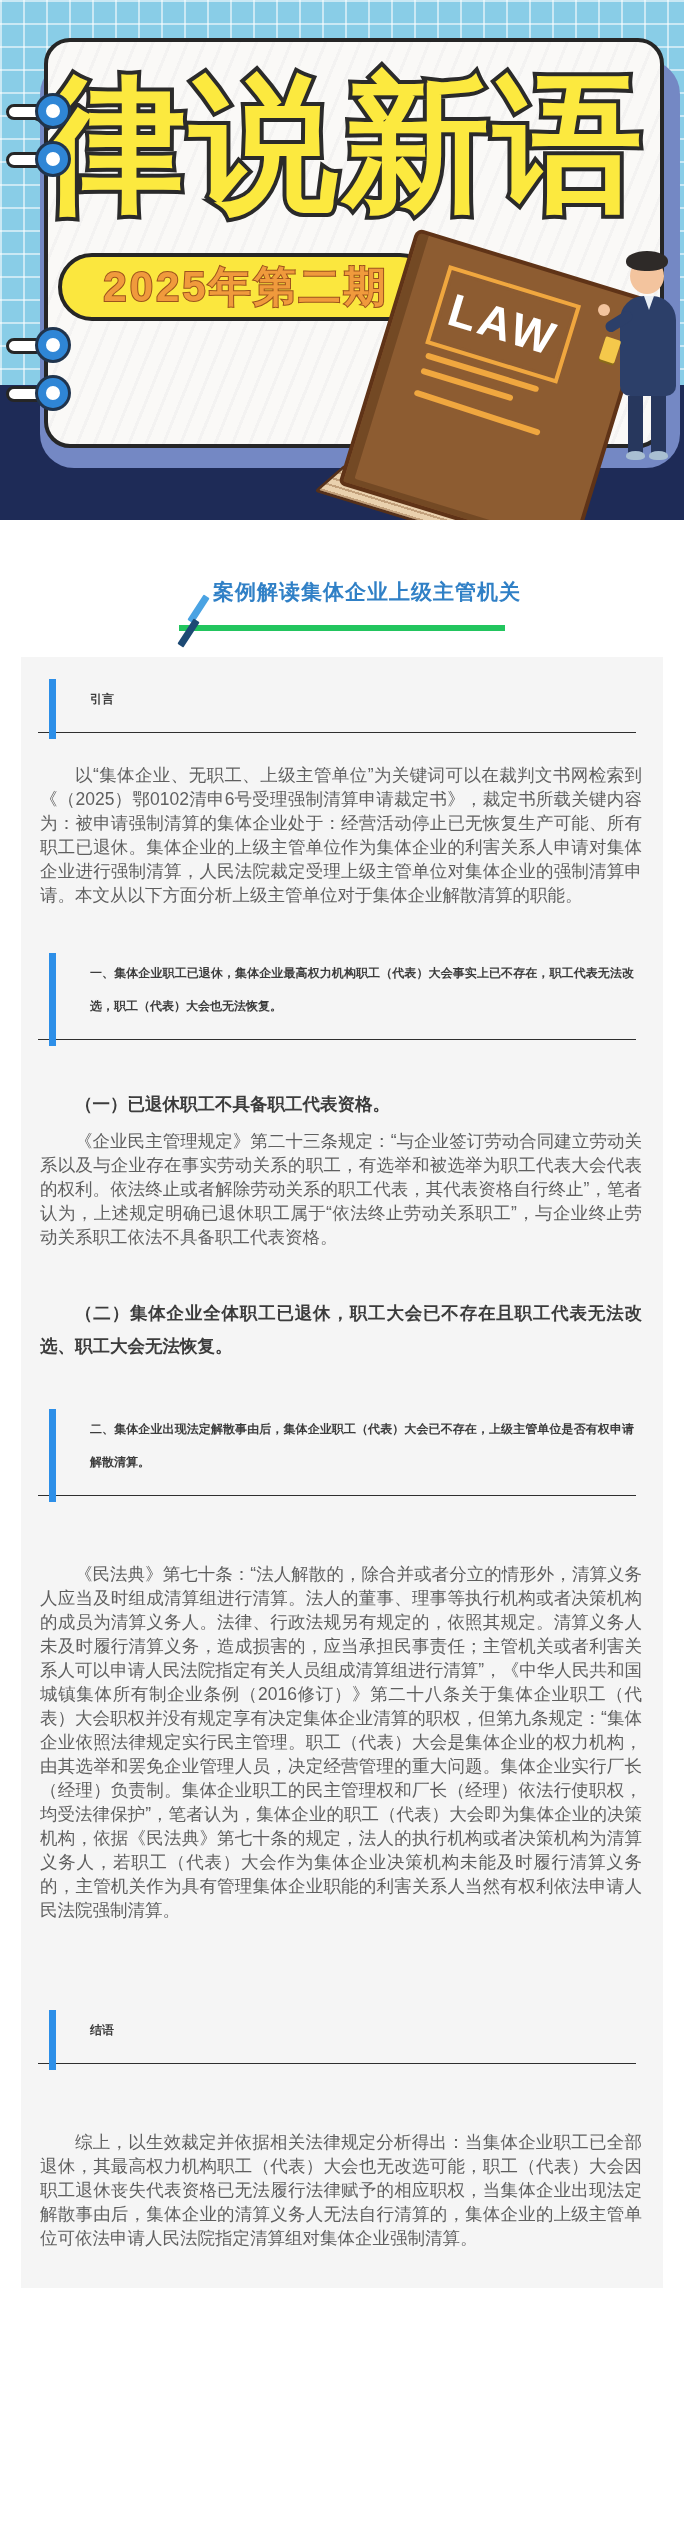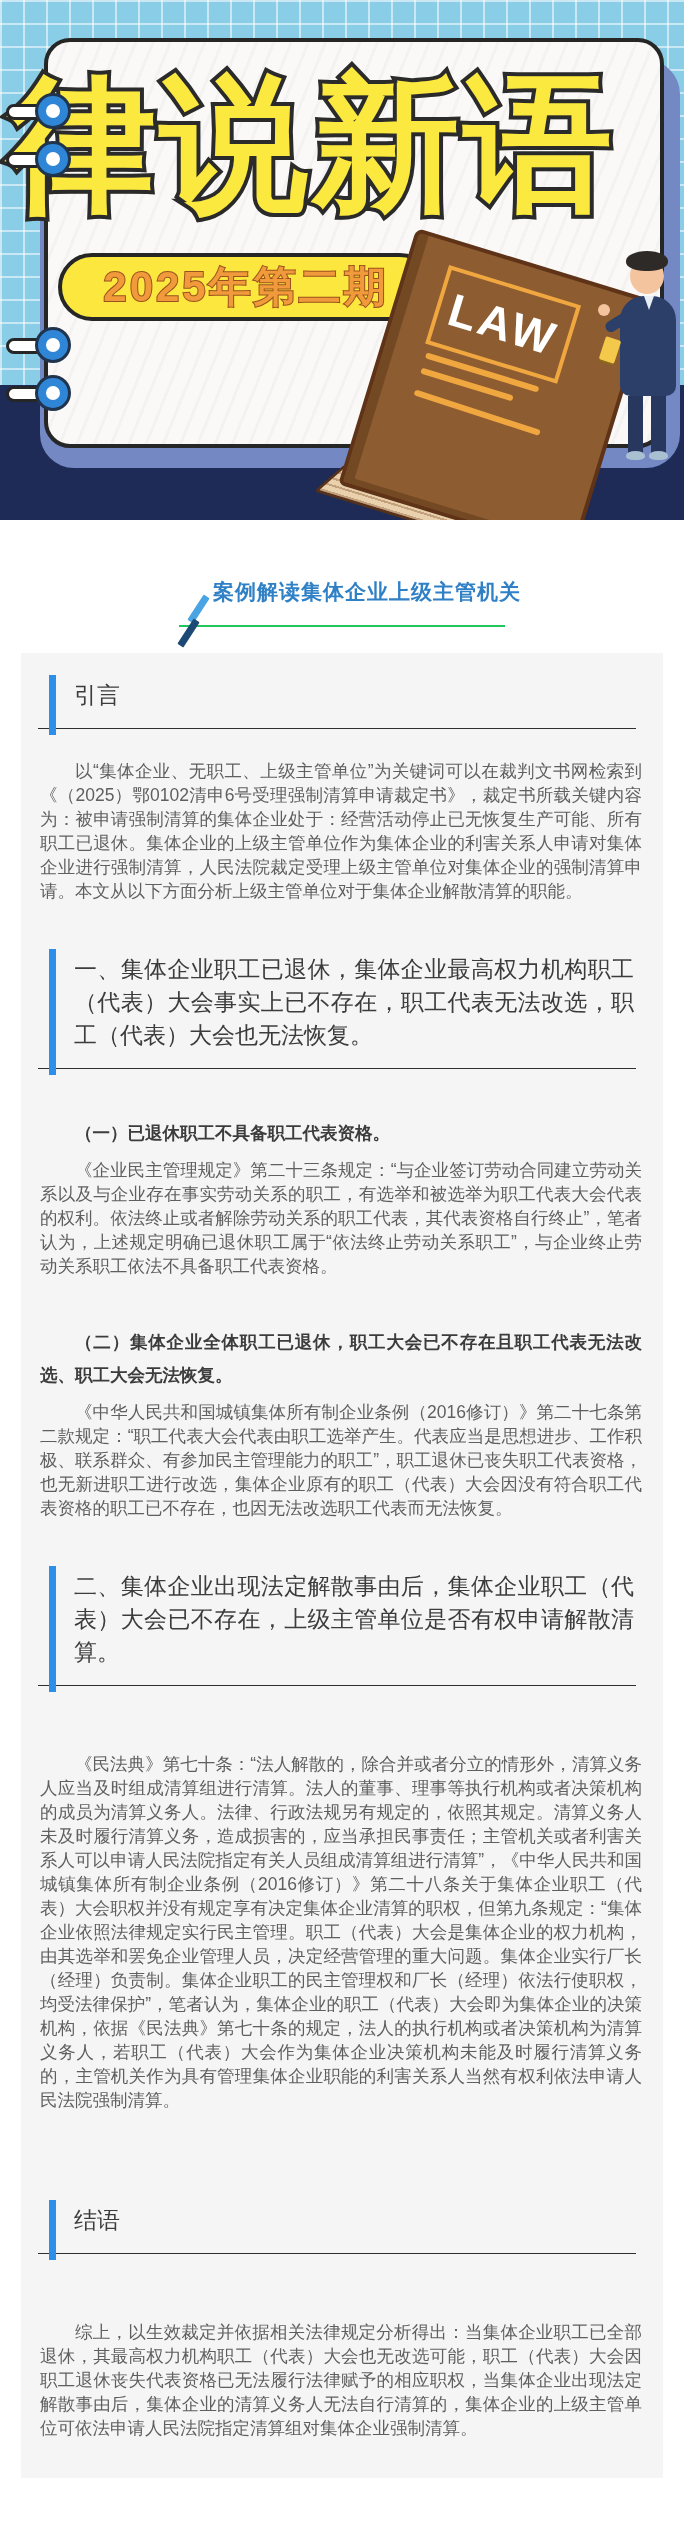--- a/index.html
+++ b/index.html
@@ -39,22 +39,22 @@
     content:"";position:absolute;left:0;top:0;width:14px;height:14px;
     background:#fff;border:8px solid #2f86d6;border-radius:50%;
     box-shadow:0 0 0 3px #20344d;
   }
   .ring::before{
     content:"";position:absolute;right:24px;top:8px;width:32px;height:10px;
     background:#fff;border:3px solid #262626;border-radius:8px;
   }
   .ring.r1{top:96px}.ring.r2{top:144px}.ring.r3{top:330px}.ring.r4{top:378px}
   .banner-title{
-    position:absolute;left:8px;right:0;top:46px;z-index:3;
-    text-align:left;
+    position:absolute;left:0;right:0;top:46px;z-index:3;
+    text-align:center;
     font-size:148px;font-weight:bold;letter-spacing:4px;
     color:#fce93f;
     -webkit-text-stroke:8px #2b2b2b;
     paint-order:stroke fill;
     text-shadow:0 4px 0 rgba(40,40,40,.25);
     white-space:nowrap;
   }
   .issue-badge{
     position:absolute;left:58px;top:253px;width:368px;height:60px;z-index:4;
     background:#fbe73e;border:4px solid #262626;border-radius:44px;
@@ -103,21 +103,21 @@
   .p-body::before{content:"";position:absolute;left:24px;top:0;width:10px;height:14px;background:#e8eef5;clip-path:polygon(0 0,100% 0,50% 100%);}
   .p-arm{position:absolute;left:-16px;top:20px;width:30px;height:11px;background:#2c3f69;border-radius:6px;transform:rotate(-32deg);}
   .p-hand{position:absolute;left:-22px;top:8px;width:12px;height:12px;background:#f3c49e;border-radius:50%;}
   .p-item{position:absolute;left:-18px;top:42px;width:16px;height:24px;background:#f4c84b;border-radius:2px;transform:rotate(18deg);box-shadow:0 2px 0 #8a6a1a;}
   .p-legs{display:flex;gap:8px;margin-left:26px;}
   .p-leg{width:15px;height:58px;background:#27375d;position:relative;}
   .p-leg::after{content:"";position:absolute;bottom:-6px;left:-2px;width:19px;height:9px;background:#a9bfd2;border-radius:50% 50% 40% 40%;}
   
   .article-title{
     width:292px;margin:52px auto 0;position:relative;
-    padding:0 0 14px 34px;border-bottom:2px solid #22c55e;
+    padding:0 0 14px 34px;border-bottom:6px solid #22c55e;
     text-align:center;
   }
   .title-line{
     color:#3080c6;font-weight:bold;font-size:21px;line-height:39px;letter-spacing:1px;white-space:nowrap;
   }
   .slash-icon{position:absolute;left:0;top:22px;width:34px;height:56px;}
   .slash-icon .s1,.slash-icon .s2{position:absolute;width:7px;height:30px;border-radius:1px;transform:rotate(33deg);}
   .slash-icon .s1{left:16px;top:0;background:#4aa3e3;}
   .slash-icon .s2{left:6px;top:24px;background:#1d4a74;}
   
@@ -130,21 +130,21 @@
   .sec-head{
     position:relative;
     padding:4px 2px 16px 36px;
     border-bottom:1.5px solid #2f2f2f;
     margin-right:10px;
   }
   .sec-head::before{
     content:"";position:absolute;left:11px;top:0;bottom:-7px;width:7px;background:#2d8fe8;
   }
   .sec-head .sec-title{
-    font-size:23px;font-weight:normal;color:#3c3c3c;line-height:33px;text-align:justify;
+    font-size:12px;font-weight:bold;color:#3c3c3c;line-height:33px;text-align:justify;margin-left:16px;
   }
   .para{
     margin:30px 4px 0 2px;
     font-size:17.5px;line-height:24px;color:#5f5f5f;
     text-align:justify;text-indent:2em;
   }
   .sub-head{
     margin:48px 4px 0 2px;
     font-size:17.5px;font-weight:bold;color:#3c3c3c;line-height:33px;
     text-align:justify;text-indent:2em;
@@ -211,21 +211,20 @@
   </div>
   <p class="para">以“集体企业、无职工、上级主管单位”为关键词可以在裁判文书网检索到《（2025）鄂0102清申6号受理强制清算申请裁定书》，裁定书所载关键内容为：被申请强制清算的集体企业处于：经营活动停止已无恢复生产可能、所有职工已退休。集体企业的上级主管单位作为集体企业的利害关系人申请对集体企业进行强制清算，人民法院裁定受理上级主管单位对集体企业的强制清算申请。本文从以下方面分析上级主管单位对于集体企业解散清算的职能。</p>
 
   <div class="sec-head gap-lg">
     <div class="sec-title">一、集体企业职工已退休，集体企业最高权力机构职工（代表）大会事实上已不存在，职工代表无法改选，职工（代表）大会也无法恢复。</div>
   </div>
   <p class="sub-head">（一）已退休职工不具备职工代表资格。</p>
   <p class="para">《企业民主管理规定》第二十三条规定：“与企业签订劳动合同建立劳动关系以及与企业存在事实劳动关系的职工，有选举和被选举为职工代表大会代表的权利。依法终止或者解除劳动关系的职工代表，其代表资格自行终止”，笔者认为，上述规定明确已退休职工属于“依法终止劳动关系职工”，与企业终止劳动关系职工依法不具备职工代表资格。</p>
 
   <p class="sub-head">（二）集体企业全体职工已退休，职工大会已不存在且职工代表无法改选、职工大会无法恢复。</p>
-  <p class="para">《中华人民共和国城镇集体所有制企业条例（2016修订）》第二十七条第二款规定：“职工代表大会代表由职工选举产生。代表应当是思想进步、工作积极、联系群众、有参加民主管理能力的职工”，职工退休已丧失职工代表资格，也无新进职工进行改选，集体企业原有的职工（代表）大会因没有符合职工代表资格的职工已不存在，也因无法改选职工代表而无法恢复。</p>
 
   <div class="sec-head gap-lg">
     <div class="sec-title">二、集体企业出现法定解散事由后，集体企业职工（代表）大会已不存在，上级主管单位是否有权申请解散清算。</div>
   </div>
   <p class="para para-after-head">《民法典》第七十条：“法人解散的，除合并或者分立的情形外，清算义务人应当及时组成清算组进行清算。法人的董事、理事等执行机构或者决策机构的成员为清算义务人。法律、行政法规另有规定的，依照其规定。清算义务人未及时履行清算义务，造成损害的，应当承担民事责任；主管机关或者利害关系人可以申请人民法院指定有关人员组成清算组进行清算”，《中华人民共和国城镇集体所有制企业条例（2016修订）》第二十八条关于集体企业职工（代表）大会职权并没有规定享有决定集体企业清算的职权，但第九条规定：“集体企业依照法律规定实行民主管理。职工（代表）大会是集体企业的权力机构，由其选举和罢免企业管理人员，决定经营管理的重大问题。集体企业实行厂长（经理）负责制。集体企业职工的民主管理权和厂长（经理）依法行使职权，均受法律保护”，笔者认为，集体企业的职工（代表）大会即为集体企业的决策机构，依据《民法典》第七十条的规定，法人的执行机构或者决策机构为清算义务人，若职工（代表）大会作为集体企业决策机构未能及时履行清算义务的，主管机关作为具有管理集体企业职能的利害关系人当然有权利依法申请人民法院强制清算。</p>
 
   <div class="sec-head gap-xl">
     <div class="sec-title">结语</div>
   </div>
   <p class="para para-after-head">综上，以生效裁定并依据相关法律规定分析得出：当集体企业职工已全部退休，其最高权力机构职工（代表）大会也无改选可能，职工（代表）大会因职工退休丧失代表资格已无法履行法律赋予的相应职权，当集体企业出现法定解散事由后，集体企业的清算义务人无法自行清算的，集体企业的上级主管单位可依法申请人民法院指定清算组对集体企业强制清算。</p>

